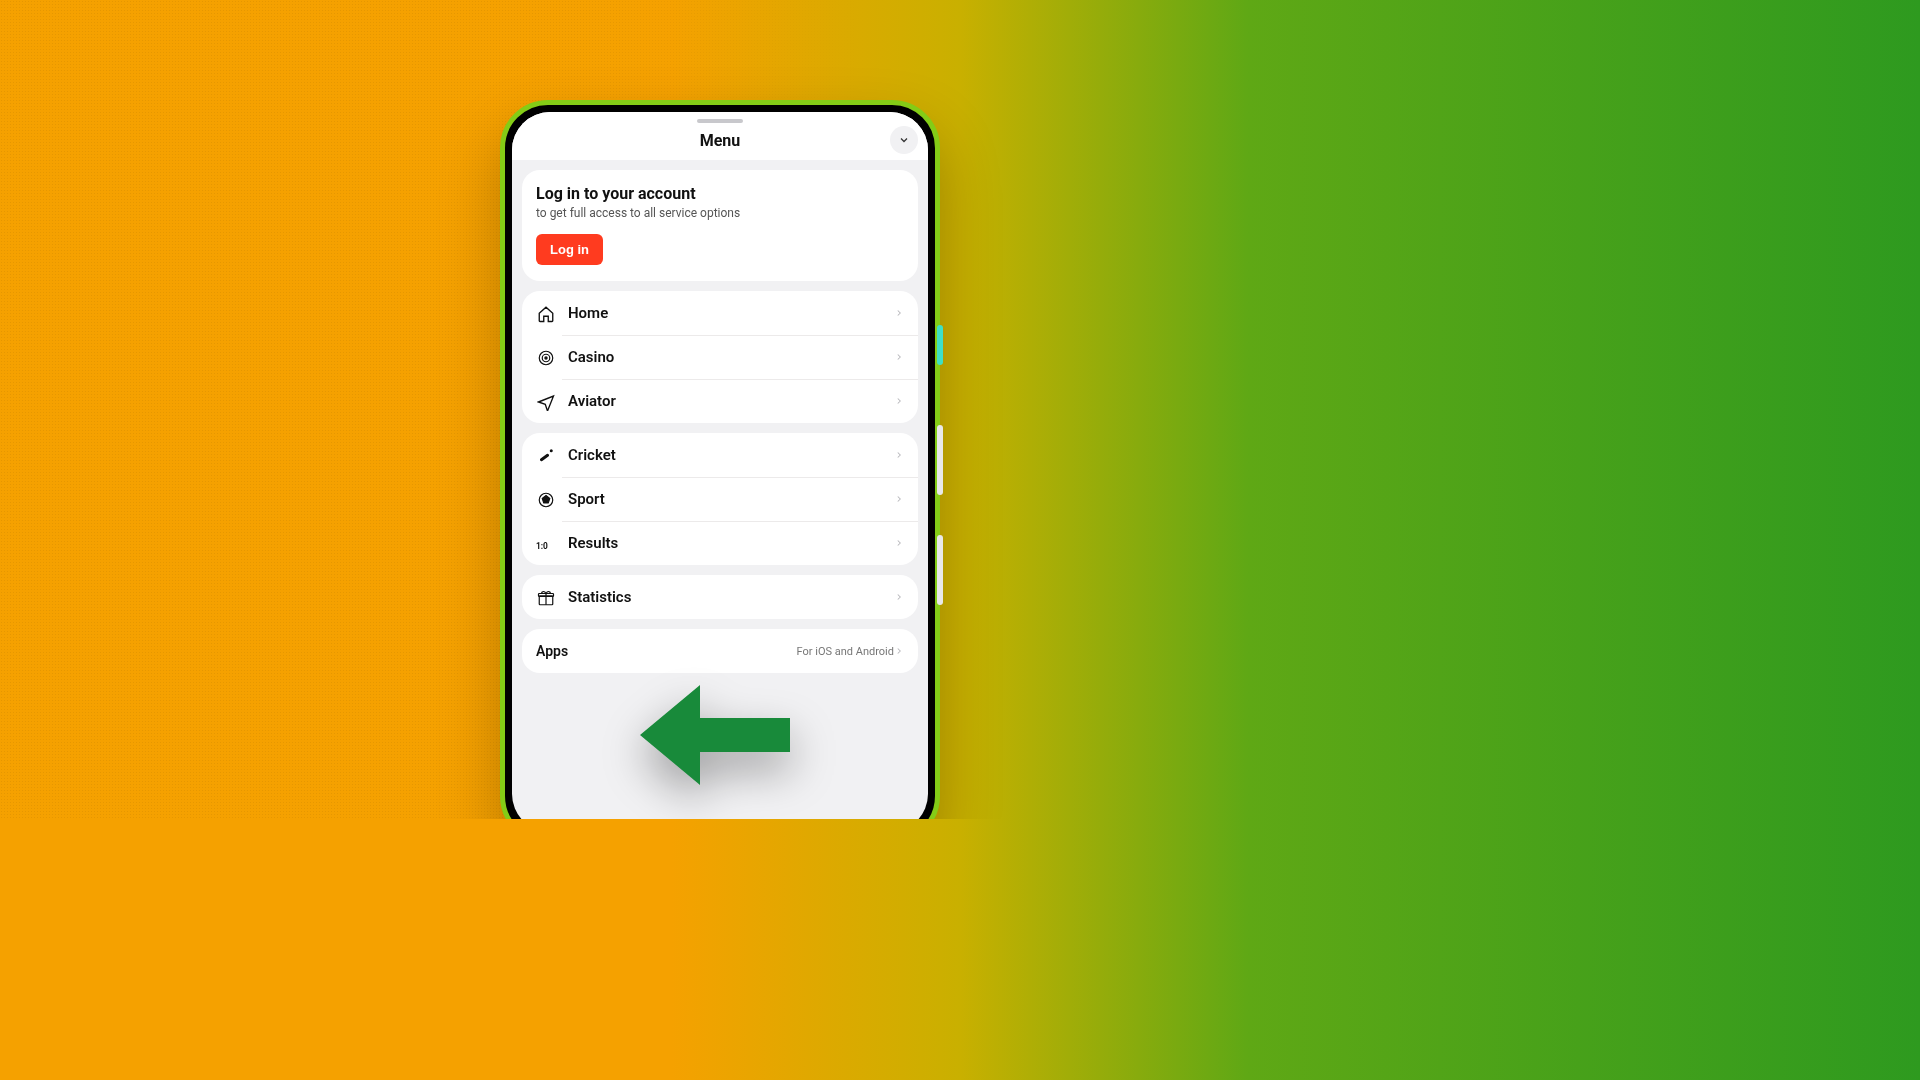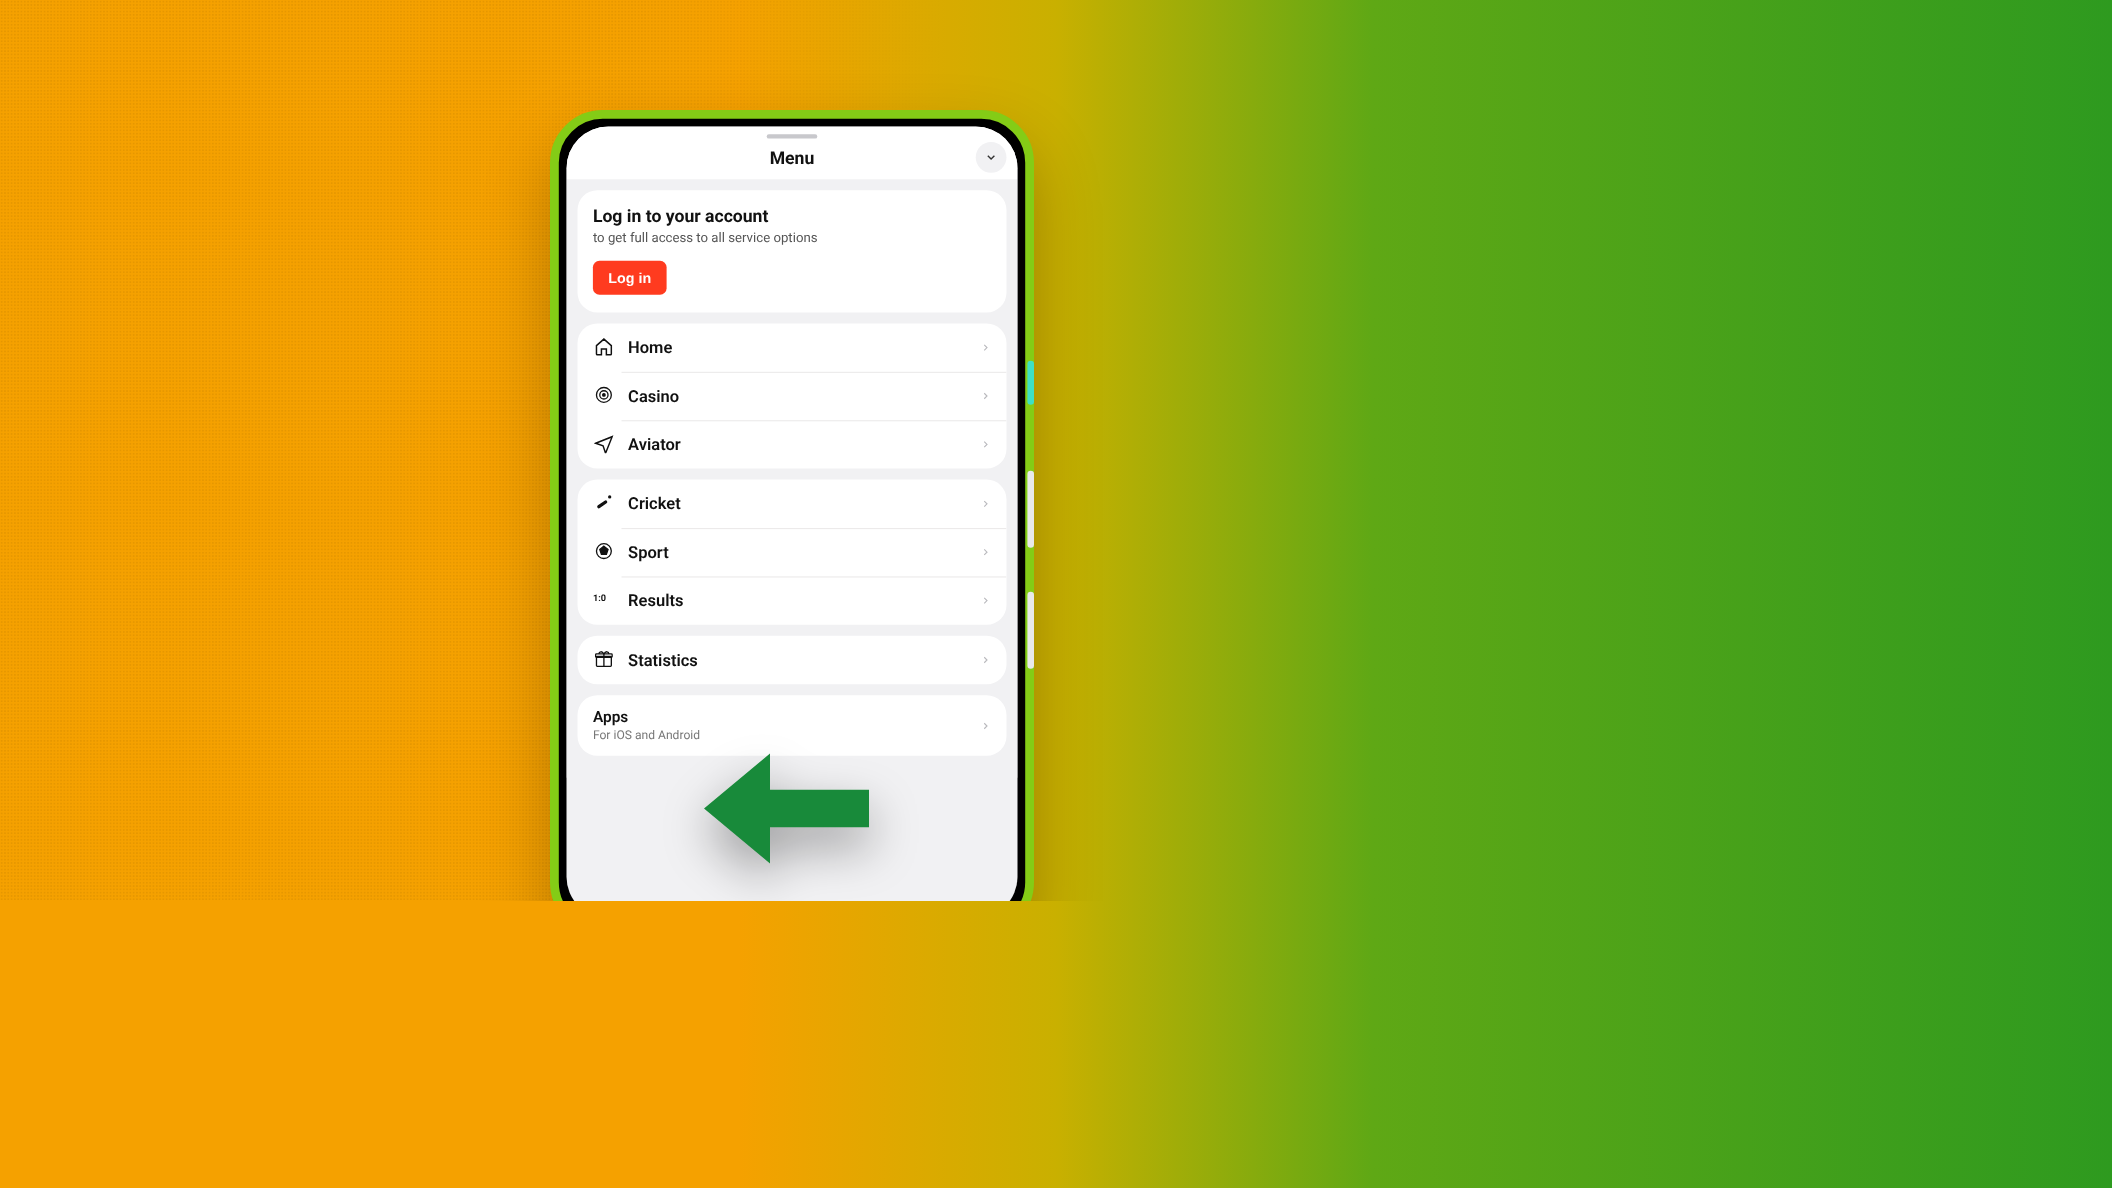--- a/index.html
+++ b/index.html
@@ -24,21 +24,21 @@
   .phone {
     position: absolute;
     left: 50%;
     top: 100px;
     transform: translateX(-50%);
     width: 440px;
   }
   .phone-frame {
     position: relative;
     width: 440px;
-    border: 8px solid #84cc16;
+    border: 5px solid #84cc16;
     border-radius: 48px;
     background: #000;
     padding: 7px;
     box-shadow: 0 30px 60px rgba(0,0,0,0.25);
   }
   .phone-screen {
     position: relative;
     width: 100%;
     background: #f1f1f3;
     border-radius: 38px;
@@ -119,26 +119,26 @@
   .row + .row::before {
     content: "";
     position: absolute;
     left: 40px; right: 0; top: 0;
     height: 1px;
     background: #eceaea;
   }
   .row-icon {
     width: 20px; height: 20px;
     margin-right: 12px;
-    display: flex; align-items: flex-start; justify-content: center;
+    display: flex; align-items: flex-end; justify-content: center;
     flex: 0 0 20px;
   }
   .row-label { font-size: 15px; font-weight: 600; color: #111; flex: 1; }
   .row-sub { font-size: 11px; color: #777; margin-top: 2px; }
-  .row-text { display: flex; flex-direction: column; flex: 1; }
+  .row-text { display: flex; flex-direction: row; flex: 1; }
   .chev { flex: 0 0 auto; color: #b9b9bd; }
 
   .apps-card .row::before { display:none; }
 
   .arrow {
     position: absolute;
     left: 640px;
     top: 680px;
     filter: drop-shadow(0 18px 22px rgba(0,0,0,0.35));
     pointer-events: none;

